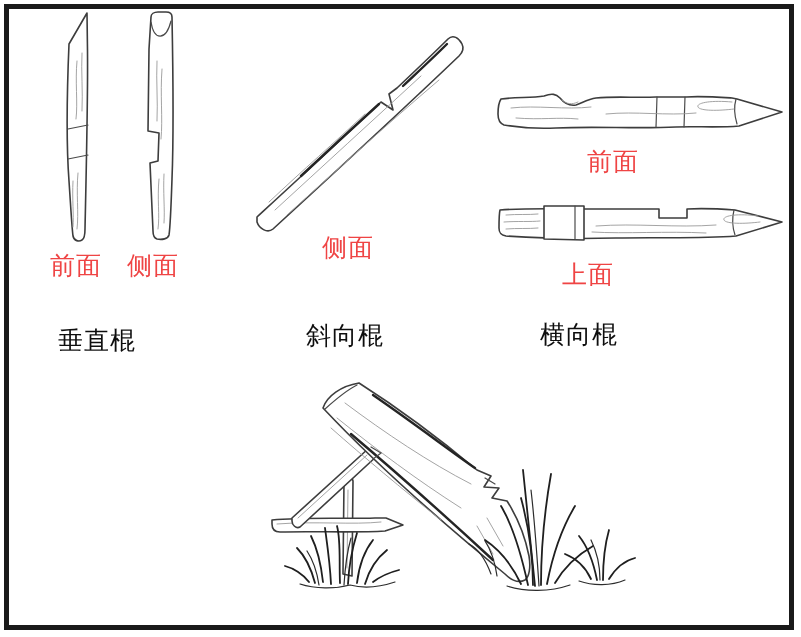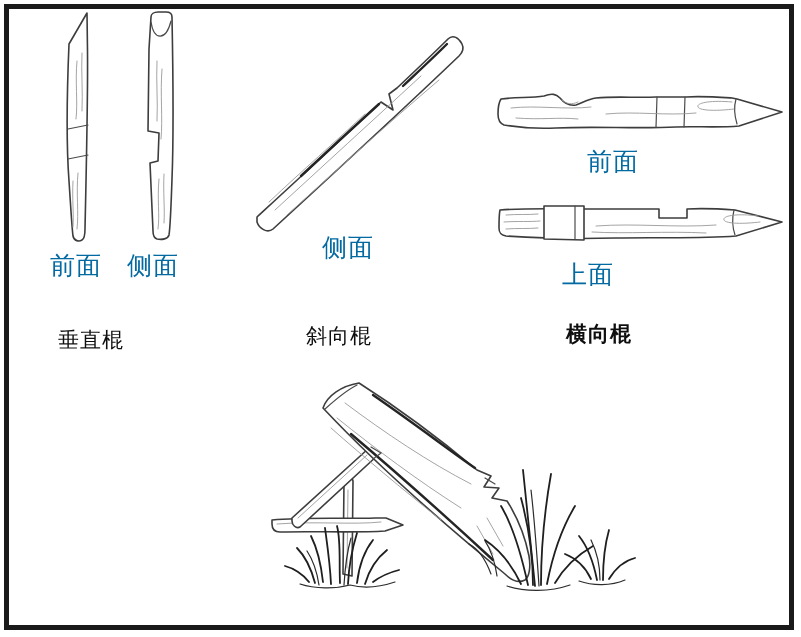--- a/index.html
+++ b/index.html
@@ -6,25 +6,25 @@
   body{
     width:801px;height:637px;position:relative;overflow:hidden;
     background:#ffffff;
     font-family:"Liberation Sans","DejaVu Sans",sans-serif;
   }
   .frame{
     position:absolute;left:4px;top:4px;width:790px;height:626px;
     border:5px solid #1a1a1a;box-sizing:border-box;background:#ffffff;
   }
   .lbl{
-    position:absolute;color:#0369a1;font-size:25px;line-height:28px;
+    position:absolute;color:#ef4444;font-size:25px;line-height:28px;
     letter-spacing:1px;white-space:nowrap;
   }
   .grp{
-    position:absolute;color:#0e0e0e;font-size:21px;line-height:30px;
+    position:absolute;color:#0e0e0e;font-size:25px;line-height:30px;
     letter-spacing:1px;white-space:nowrap;text-align:center;
   }
   svg{position:absolute;overflow:visible;}
   .outline{fill:#ffffff;stroke:#3d3d3d;stroke-width:1.6;stroke-linejoin:round;}
   .thin{fill:none;stroke:#4a4a4a;stroke-width:1.2;stroke-linecap:round;}
   .grain{fill:none;stroke:#9a9a9a;stroke-width:0.9;stroke-linecap:round;}
   .dark{fill:none;stroke:#242424;stroke-width:2.4;stroke-linecap:round;}
   .blade{fill:none;stroke:#1f1f1f;stroke-width:1.8;stroke-linecap:round;}
   .blade2{fill:none;stroke:#2c2c2c;stroke-width:1.2;stroke-linecap:round;}
 </style>
@@ -101,22 +101,22 @@
   <path class="grain" d="M 8,20 C 22,19 34,20 44,19"></path>
   <path class="grain" d="M 10,27 C 22,26 32,27 42,26"></path>
   <path class="grain" d="M 262,14 C 240,11 226,14 228,18 C 230,22 248,22 264,20"></path>
   <path class="grain" d="M 100,24 C 140,21 180,26 220,23"></path>
   <path class="grain" d="M 96,30 C 130,32 170,29 210,31"></path>
 </svg>
 
 <div class="lbl" style="left:562px;top:260px;">上面</div>
 
 <div class="grp" style="left:58px;top:325px;">垂直棍</div>
-<div class="grp" style="left:306px;top:321px;">斜向棍</div>
-<div class="grp" style="left:566px;top:319px;font-weight:bold;">横向棍</div>
+<div class="grp" style="left:306px;top:321px;font-family:Liberation Serif, serif;">斜向棍</div>
+<div class="grp" style="left:540px;top:319px;">横向棍</div>
 
 <svg style="left:245px;top:378px;" width="400" height="250" viewBox="0 0 400 250">
 
   <path class="outline" d="M 104,90 L 99,103 L 98,196 L 107,198 L 108,103 Z"></path>
   <path class="grain" d="M 103,112 L 102,190"></path>
 
   <path class="outline" d="M 27,142 C 60,139 100,141 130,140 L 141,140 L 158,147 L 140,153
     C 110,155 70,153 35,154 C 29,154 27,150 27,146 Z"></path>
   <path class="grain" d="M 32,146 C 70,143 108,147 136,144"></path>
 

